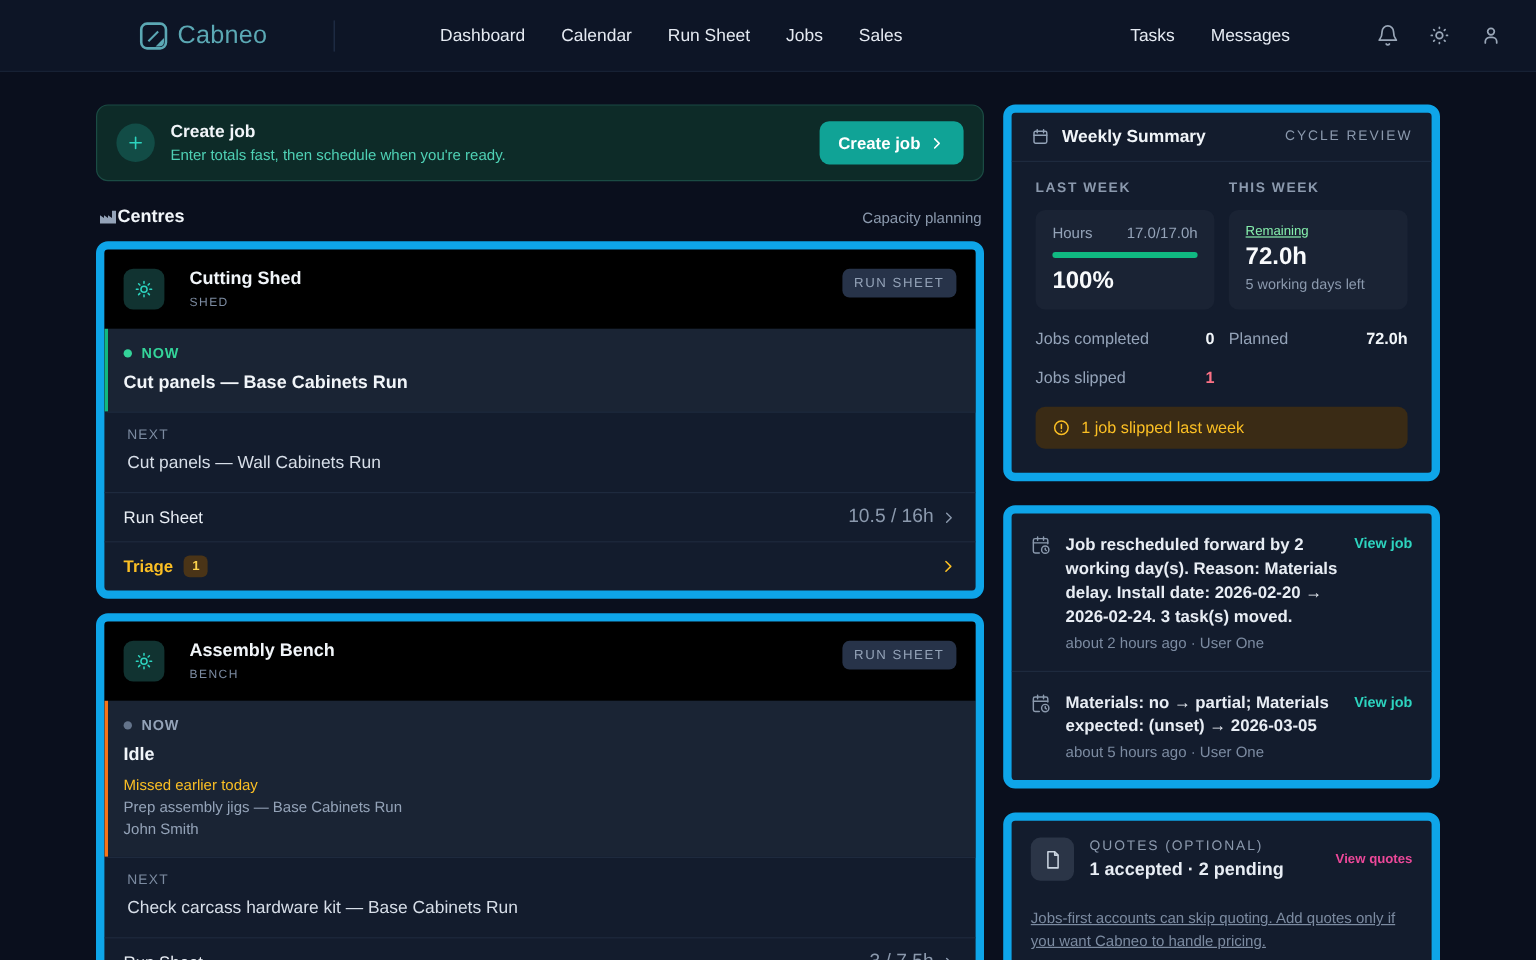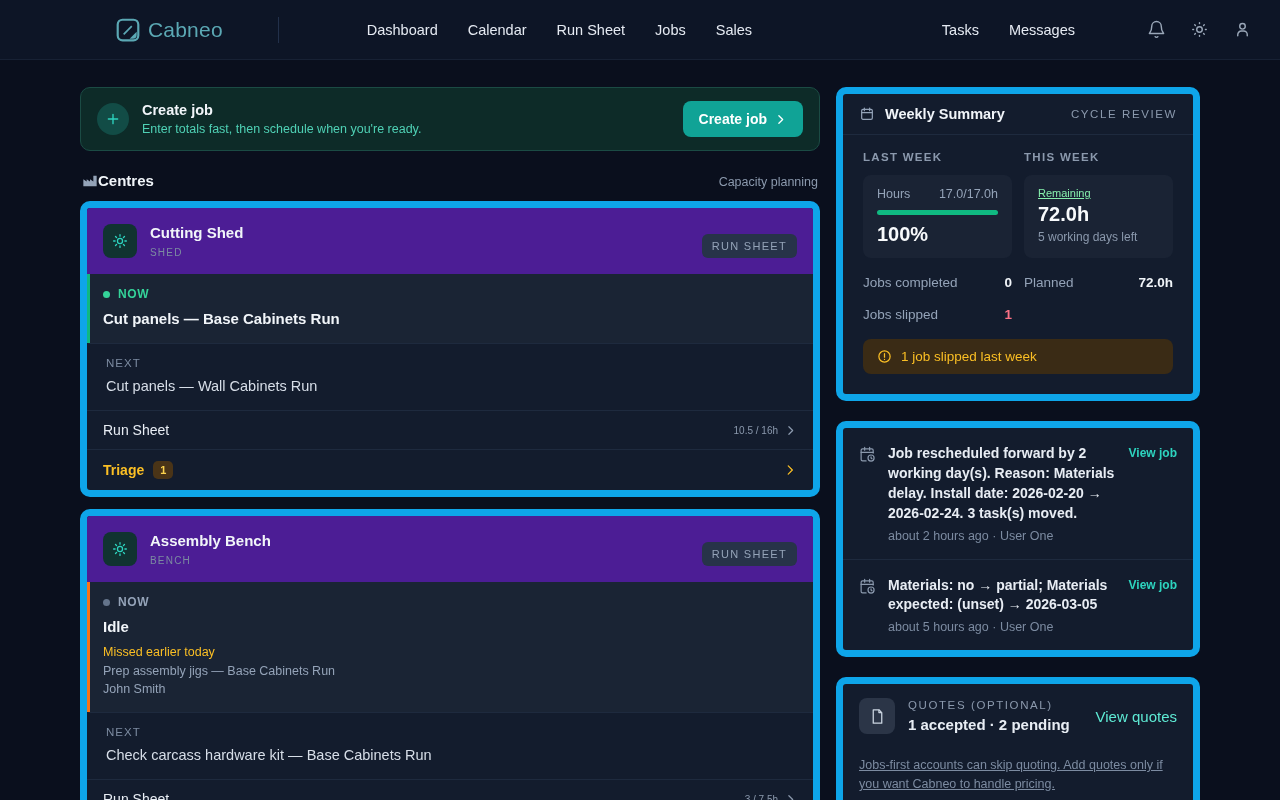--- a/index.html
+++ b/index.html
@@ -52,21 +52,21 @@
   .centres-head { display:flex; align-items:flex-end; margin:21px 2px 12px 2px; }
   .centres-title { font-size:15px; font-weight:700; color:#f1f5f9; }
   .centres-caption { margin-left:auto; font-size:12.5px; color:#8b99ad; }
 
   
   .card {
     background:#131c2d; border:7px solid #0ea5e9; border-radius:10px; overflow:hidden;
   }
   .centre-card { margin-bottom:12px; }
   .centre-head {
-    display:flex; align-items:flex-end; gap:13px; padding:16px; background:#4c1d95;
+    display:flex; align-items:flex-start; gap:21px; padding:16px; background:#000000;
   }
   .centre-avatar {
     width:34px; height:34px; border-radius:8px; background:#113331; flex:none;
     display:flex; align-items:center; justify-content:center; color:#2dd4bf;
   }
   .centre-name { font-size:15px; font-weight:600; color:#f1f5f9; }
   .centre-kind { font-size:10px; letter-spacing:1.2px; color:#7c8ba1; margin-top:6px; }
   .centre-badge {
     margin-left:auto; background:#273349; color:#94a3b8; font-size:11px; letter-spacing:1.3px;
     padding:6px 10px; border-radius:6px; cursor:pointer;
@@ -86,21 +86,21 @@
   .slot-title-next { font-size:14.5px; font-weight:400; color:#d7dee8; margin-top:9px; }
   .next-label { font-size:11.5px; letter-spacing:1px; color:#7c8ba1; }
   .missed { margin-top:10px; }
   .missed-label { font-size:12.5px; color:#fbbf24; }
   .missed-task { font-size:12.5px; color:#94a3b8; margin-top:5px; }
   .missed-person { font-size:12.5px; color:#94a3b8; margin-top:4px; }
   .card-row {
     display:flex; align-items:center; border-top:1px solid #1e2a3e; padding:11px 16px; cursor:pointer;
   }
   .card-row-label { font-size:14px; font-weight:500; color:#e8edf4; }
-  .card-row-value { margin-left:auto; font-size:10px; color:#8b99ad; display:flex; align-items:center; gap:6px; }
+  .card-row-value { margin-left:auto; font-size:16px; color:#8b99ad; display:flex; align-items:center; gap:6px; }
   .triage-label { font-size:14px; font-weight:600; color:#fbbf24; }
   .triage-badge {
     background:#4a3417; color:#fcd34d; font-size:11px; font-weight:700;
     padding:3px 7px; border-radius:5px; margin-left:9px;
   }
   .triage-chevron { margin-left:auto; color:#fbbf24; }
 
   
   .panel { margin-bottom:20px; }
   .panel-head {
@@ -137,21 +137,21 @@
   .sc-link { font-size:12px; font-weight:600; color:#2dd4bf; flex:none; cursor:pointer; margin-top:2px; text-decoration:none; }
 
   .quotes-card { padding:14px 16px 16px 16px; }
   .quotes-top { display:flex; gap:13px; align-items:center; }
   .quotes-avatar {
     width:36px; height:36px; border-radius:8px; background:#2b3547; flex:none;
     display:flex; align-items:center; justify-content:center; color:#cbd5e1;
   }
   .quotes-tag { font-size:11.5px; letter-spacing:1.6px; color:#8b99ad; }
   .quotes-summary { font-size:15px; font-weight:600; color:#e8edf4; margin-top:5px; }
-  .quotes-action { margin-left:auto; font-size:15px; font-weight:400; color:#5eead4; cursor:pointer; }
+  .quotes-action { margin-left:auto; font-size:11px; font-weight:700; color:#ec4899; cursor:pointer; }
   .quotes-note { font-size:12.5px; color:#7c8ba1; line-height:1.5; margin-top:22px;text-decoration:underline; }
 </style>
 </head>
 <body>
 
 <header class="header">
   <div class="brand">
     <span>
       <svg width="26" height="26" viewBox="0 0 24 24" fill="none">
         <rect x="2.5" y="2.5" width="19" height="19" rx="4.5" stroke="#5ba8b4" stroke-width="2"></rect>

